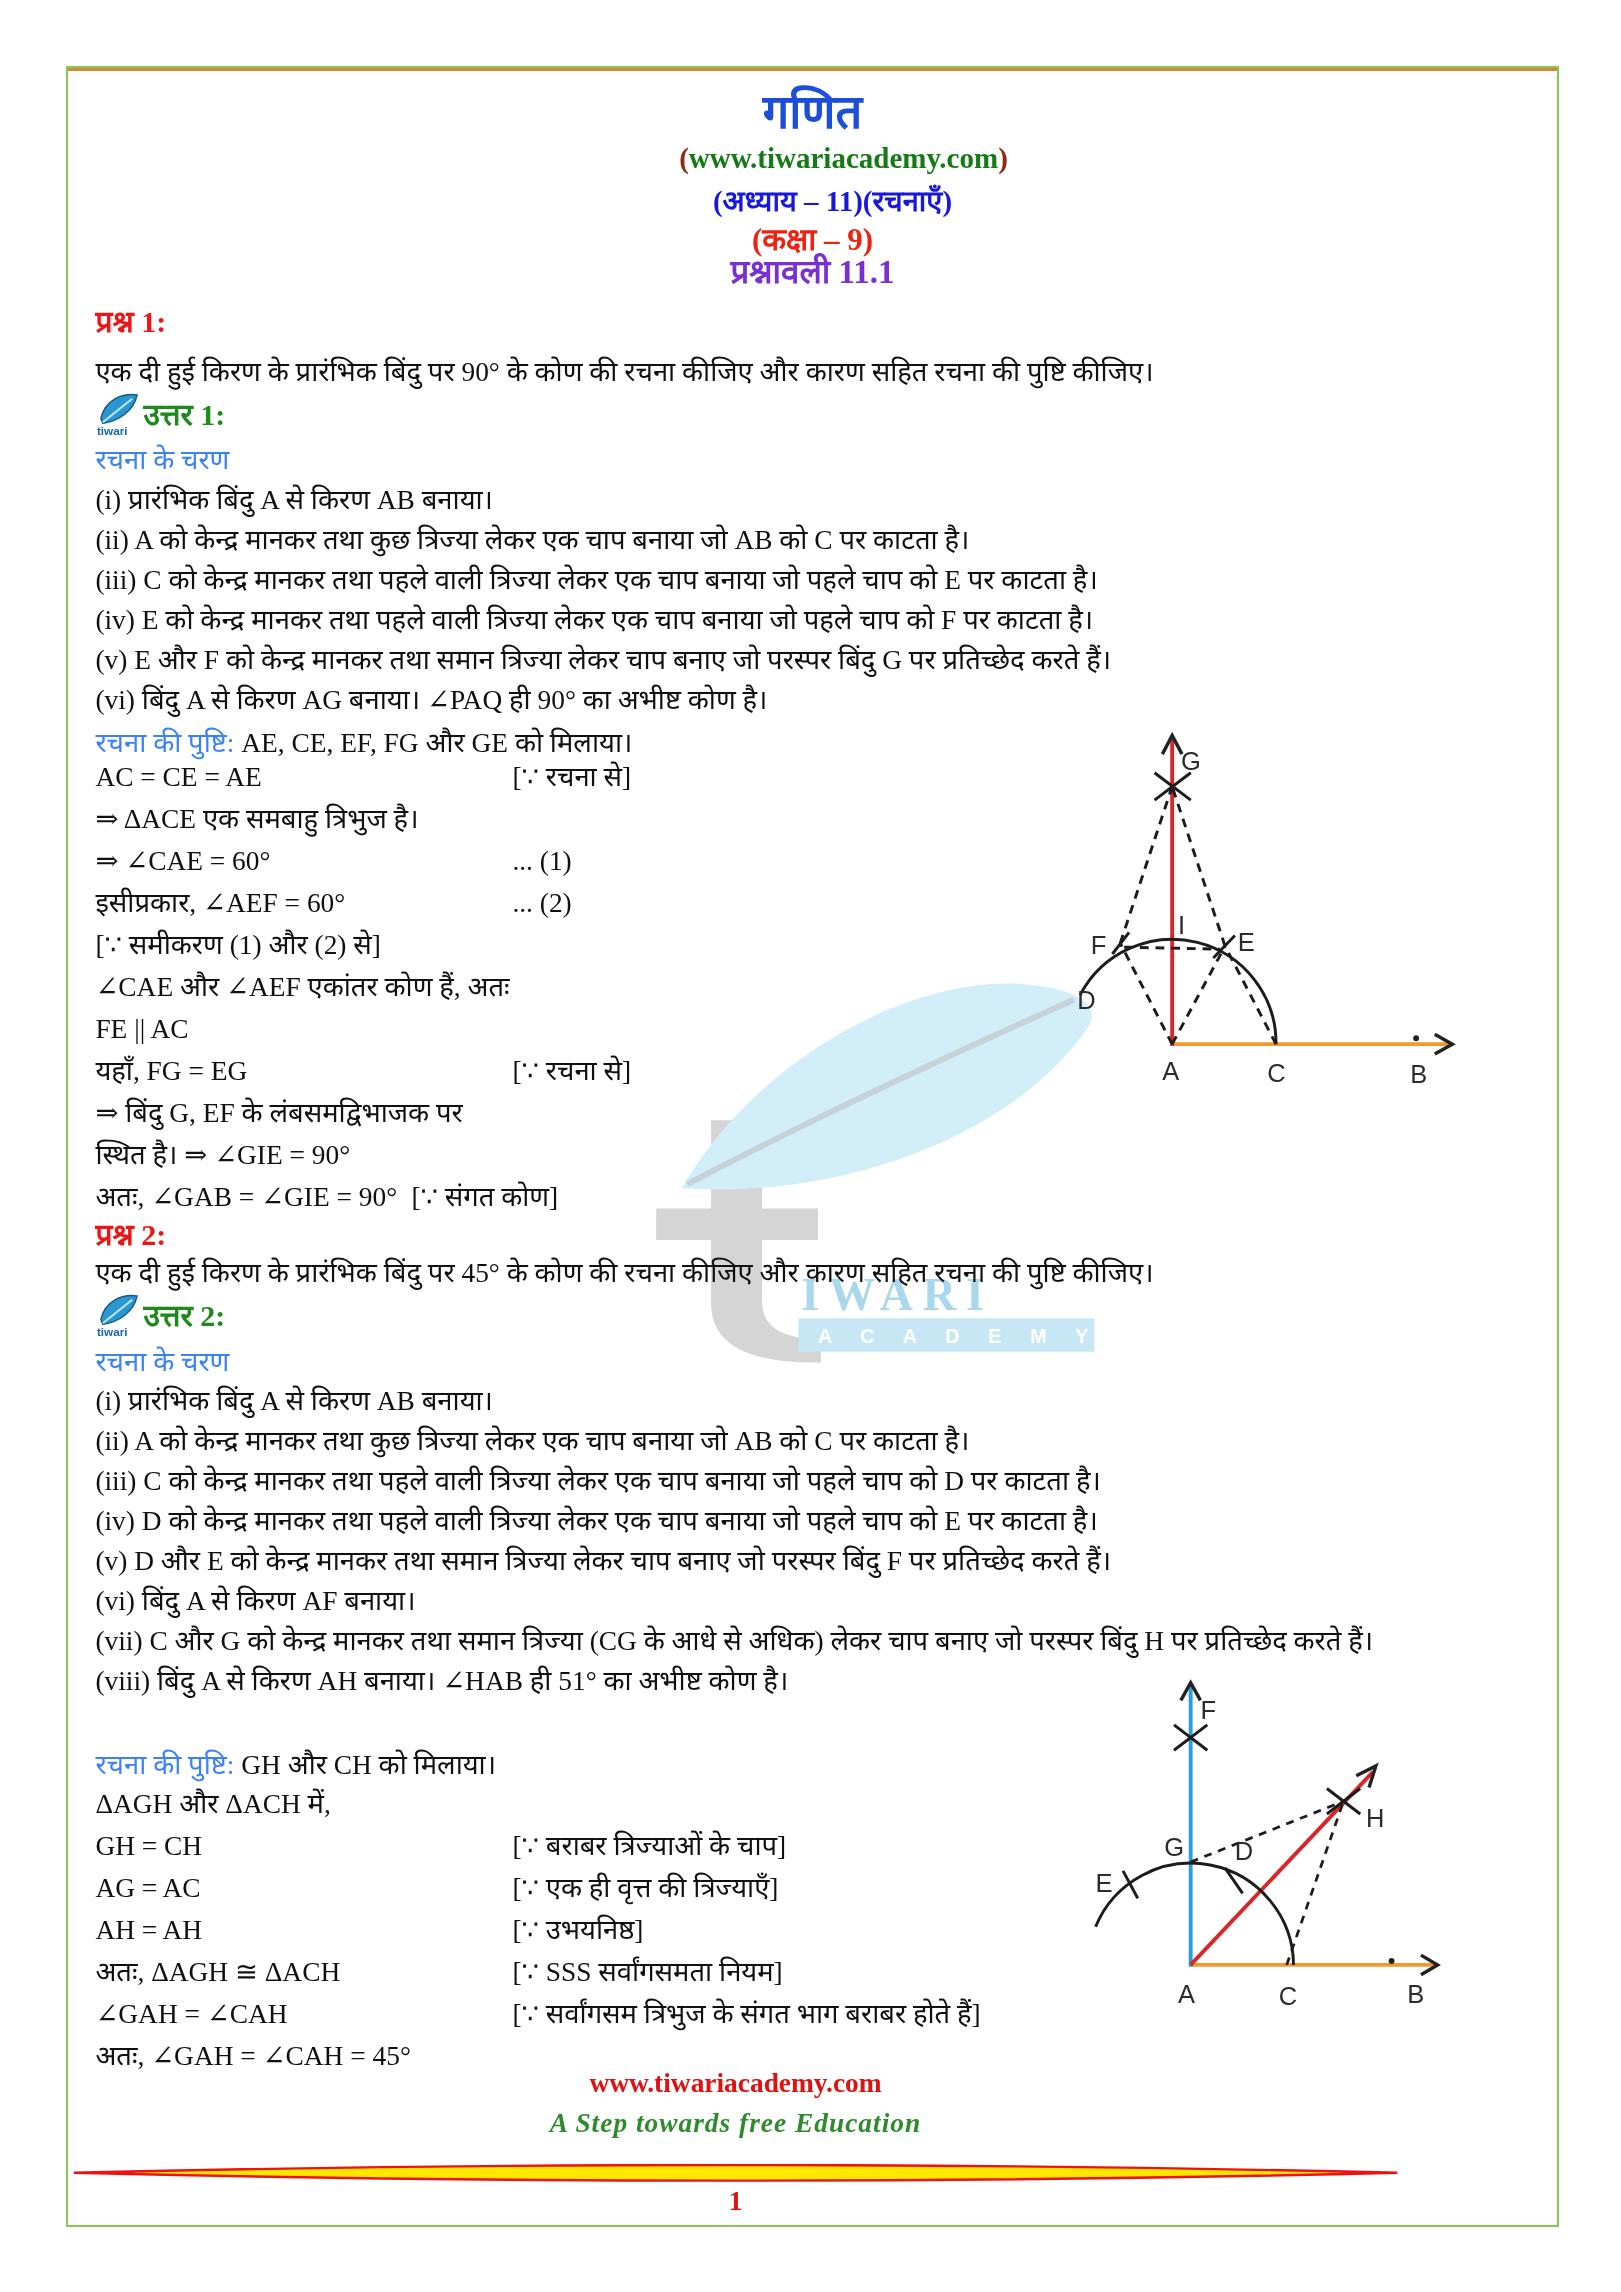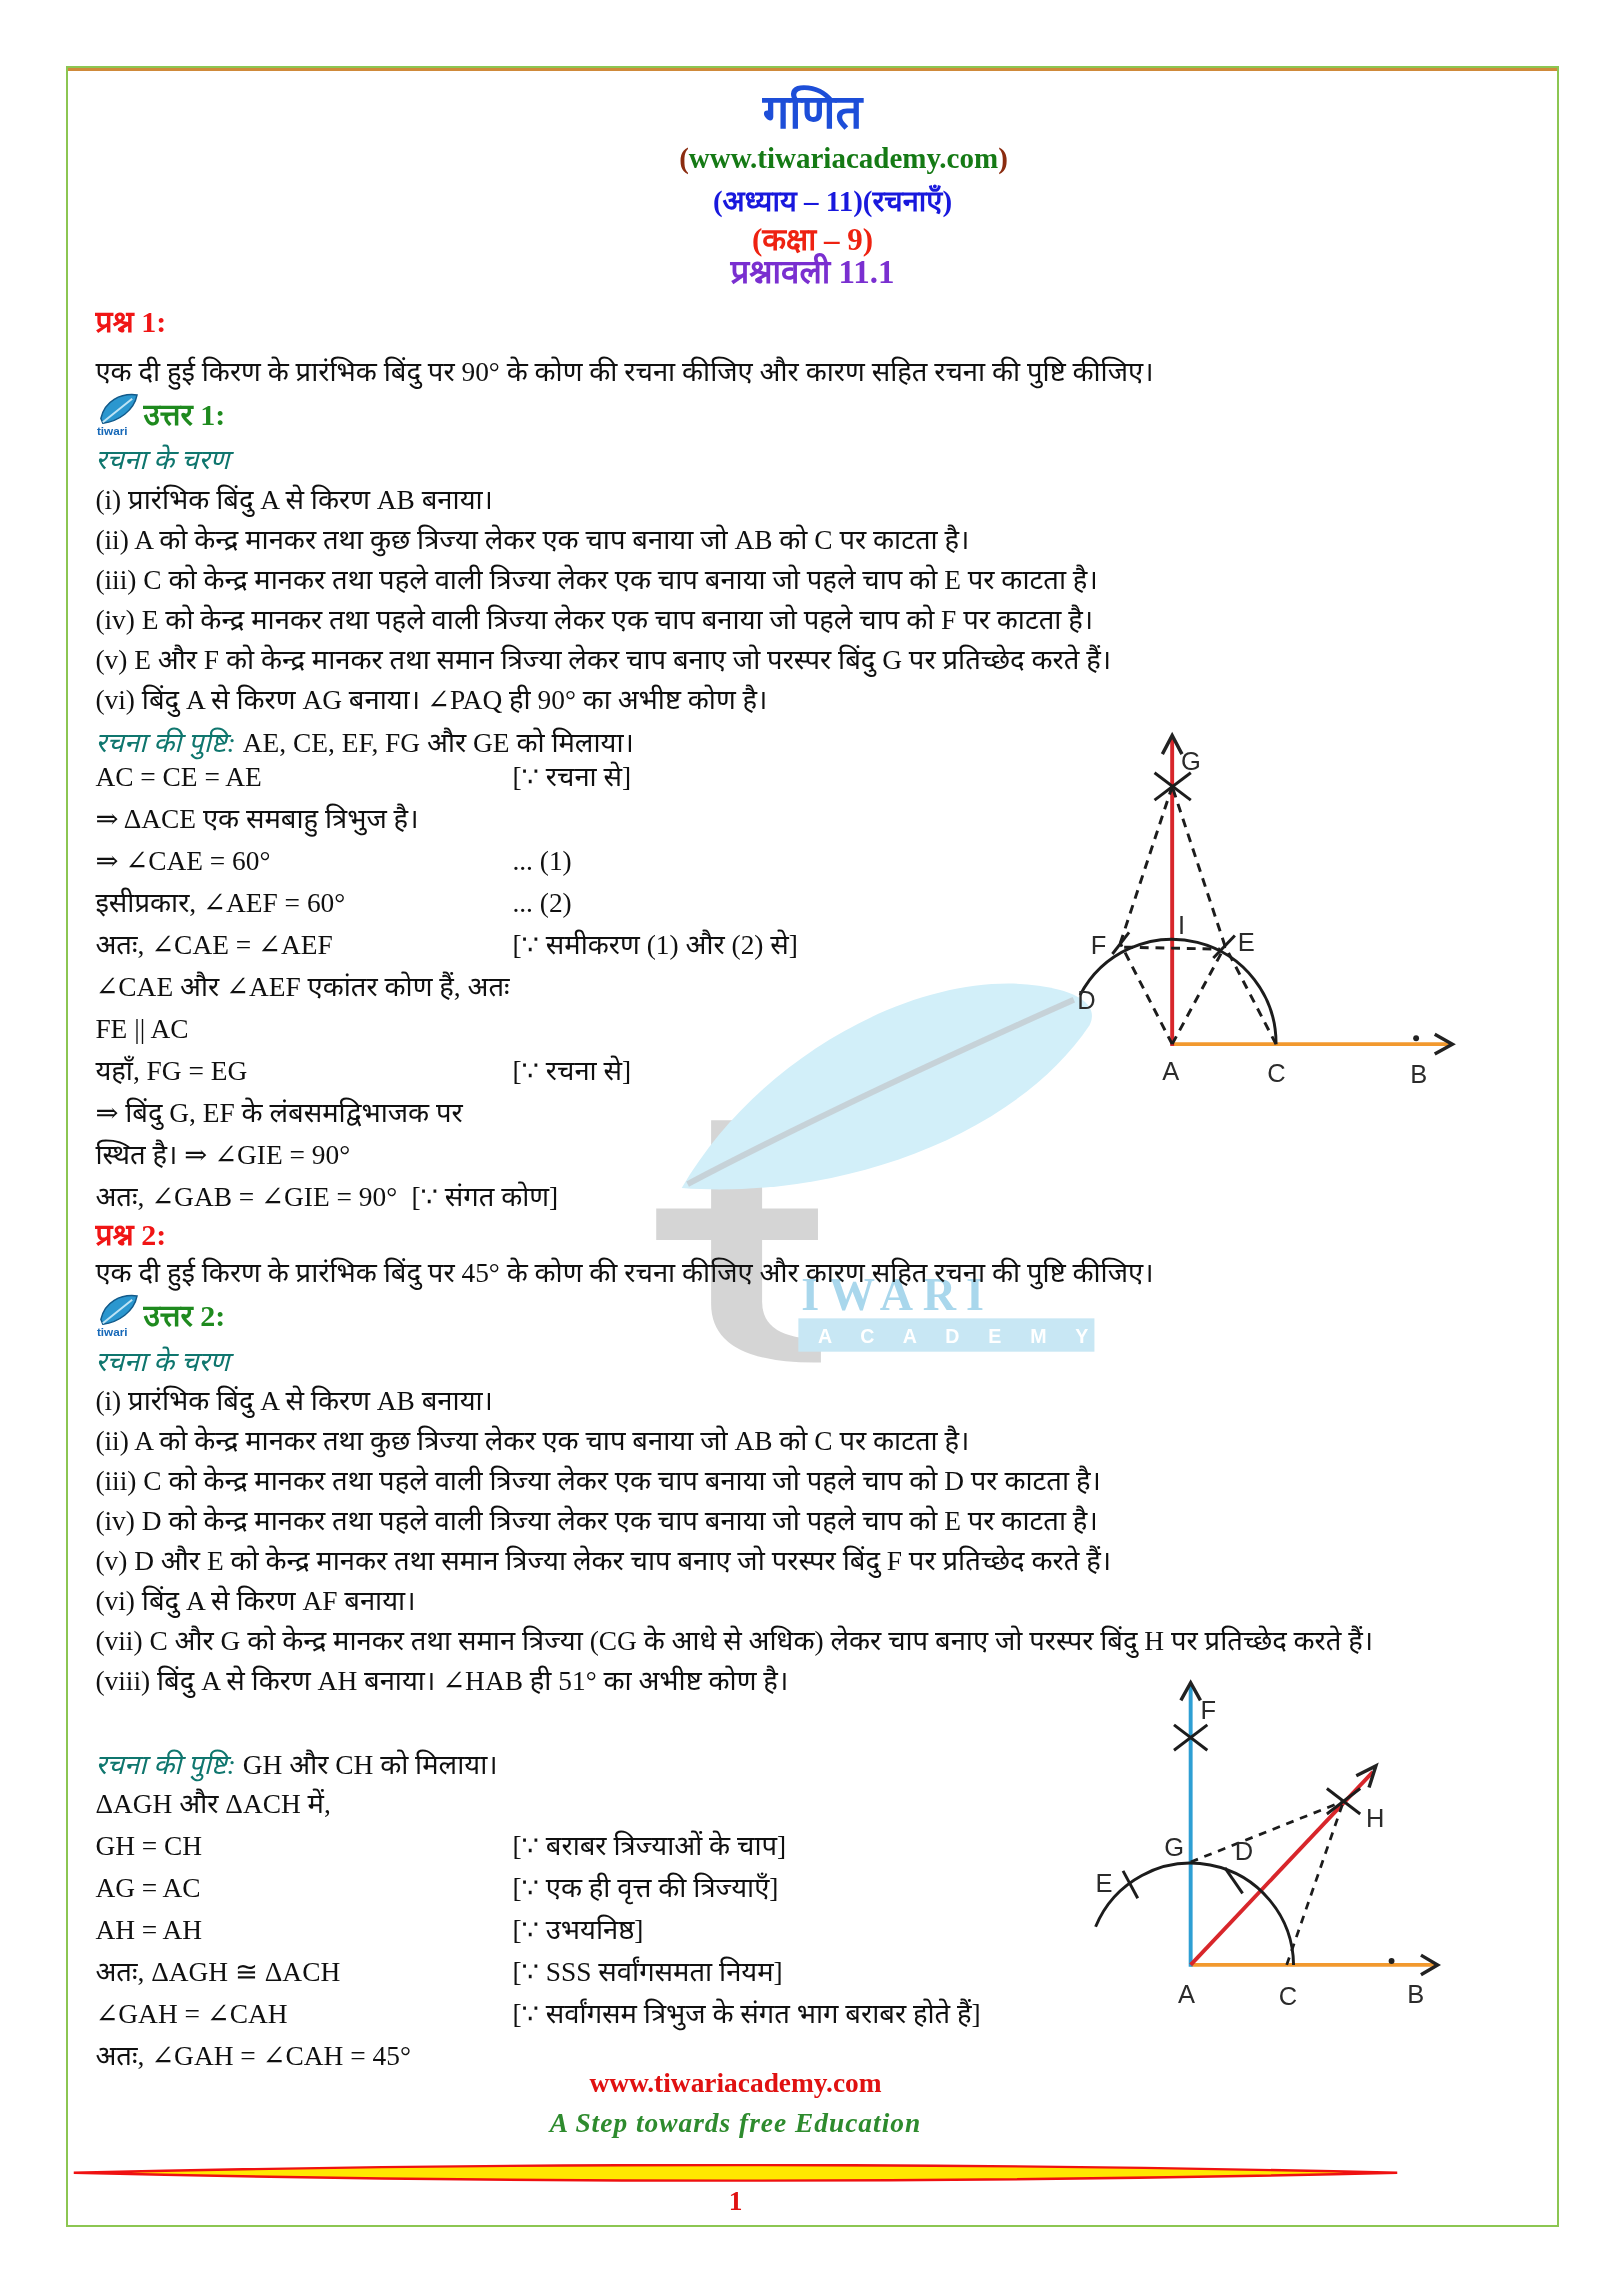--- a/index.html
+++ b/index.html
@@ -15,21 +15,21 @@
   .site{font-size:29px;font-weight:bold;padding-left:31px;}
   .site .paren{color:#8b2c10;}
   .site .url{color:#157a15;}
   .chapter{font-size:29px;font-weight:bold;color:#1818dd;}
   .klass{font-size:31px;font-weight:bold;color:#ee2211;}
   .exercise{font-size:33px;font-weight:600;color:#7a2fd0;}
   .qhead{font-size:30px;font-weight:bold;color:#f01515;}
   .body-txt{font-size:27.4px;line-height:40px;width:1456px;}
   .ans-row{display:flex;align-items:center;gap:3px;}
   .ans-label{font-size:30px;font-weight:bold;color:#1e8a1e;}
-  .purple{color:#0f766e;font-style:italic;}
+  .purple{color:#3b82f6;}
   .steps .step{font-size:27.4px;line-height:40px;}
   .prow{display:flex;font-size:27.4px;line-height:42px;}
   .pl{flex:0 0 417px;}
   .pl.narrow{flex:0 0 316px;}
   .pr{flex:0 0 auto;white-space:nowrap;}
   .proof-intro{font-size:27.4px;}
   .footer-box{left:0;width:1335px;text-align:center;}
   .furl{font-size:27.4px;font-weight:bold;color:#e01111;}
   .tagline{font-size:27.4px;font-style:italic;font-weight:600;color:#2e8b2e;letter-spacing:1px;}
   .pagenum{font-size:27.4px;font-weight:bold;color:#e01111;}
@@ -101,21 +101,20 @@
       </div>
     <div class="prow">
         <span class="pl">⇒ ∠CAE = 60°</span>
         <span class="pr">... (1)</span>
       </div>
     <div class="prow">
         <span class="pl">इसीप्रकार, ∠AEF = 60°</span>
         <span class="pr">... (2)</span>
       </div>
     <div class="prow">
-        <span class="pl">अतः,  ∠CAE  =  ∠AEF</span>
         <span class="pr">[∵ समीकरण (1) और (2) से]</span>
       </div>
     <div class="prow">
         <span class="pl">∠CAE और ∠AEF एकांतर कोण हैं, अतः</span>
         <span class="pr"></span>
       </div>
     <div class="prow">
         <span class="pl">FE || AC</span>
         <span class="pr"></span>
       </div>

